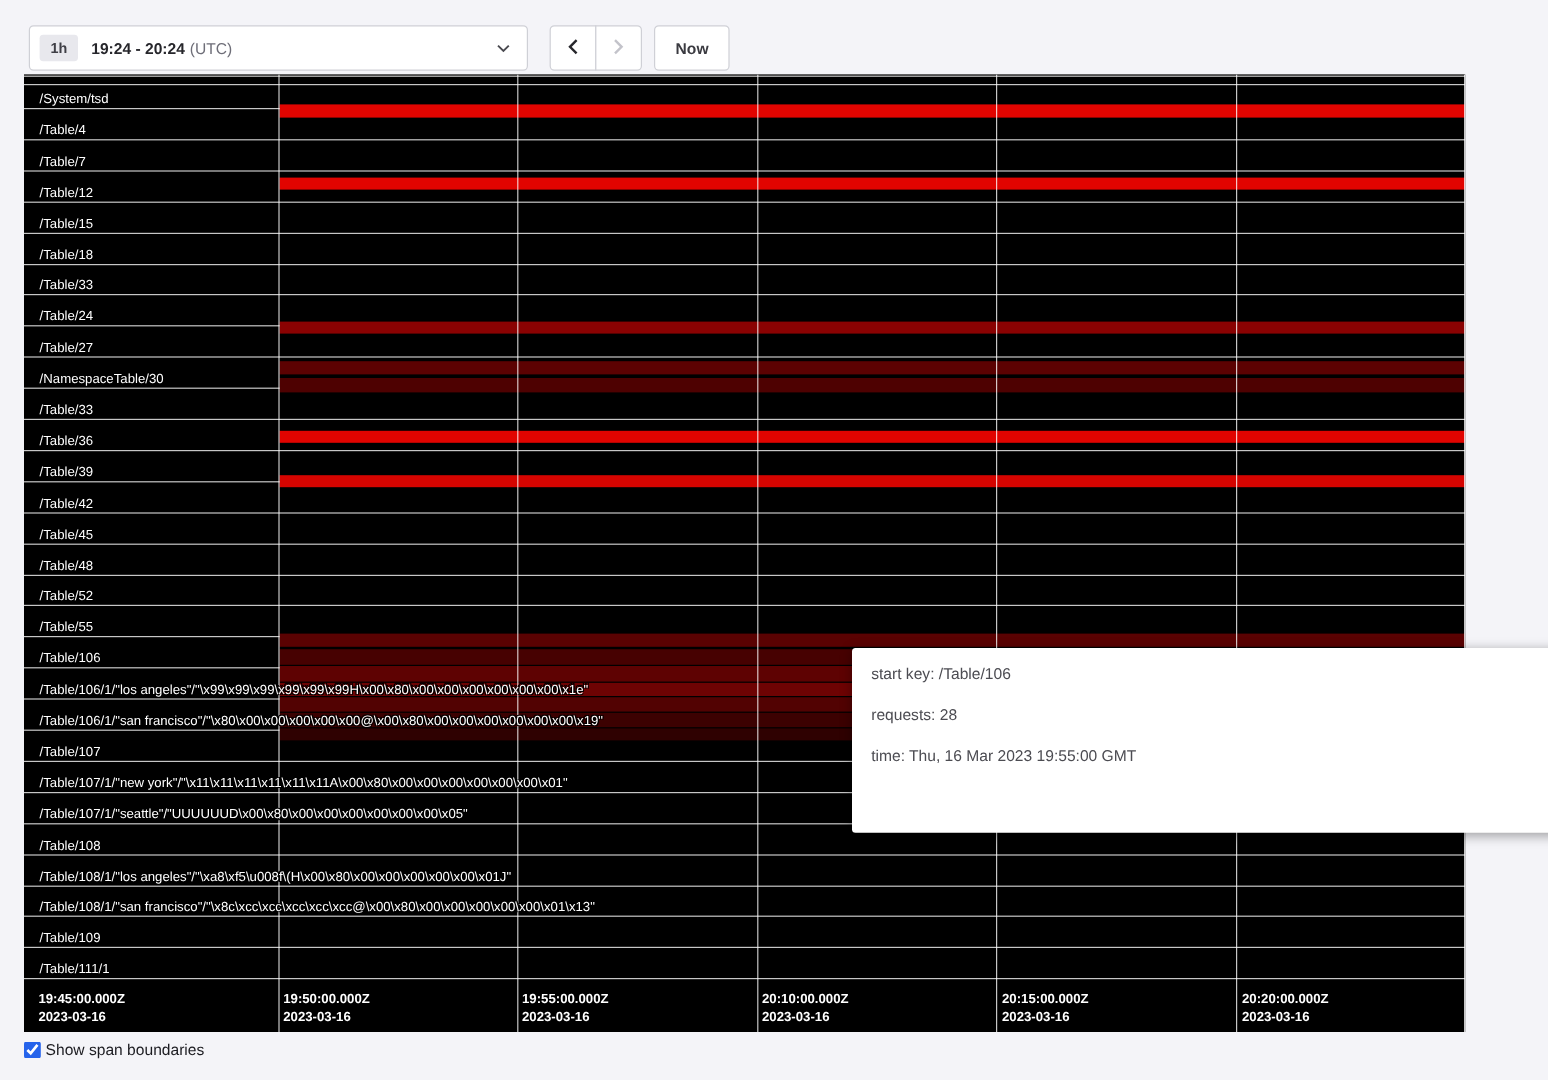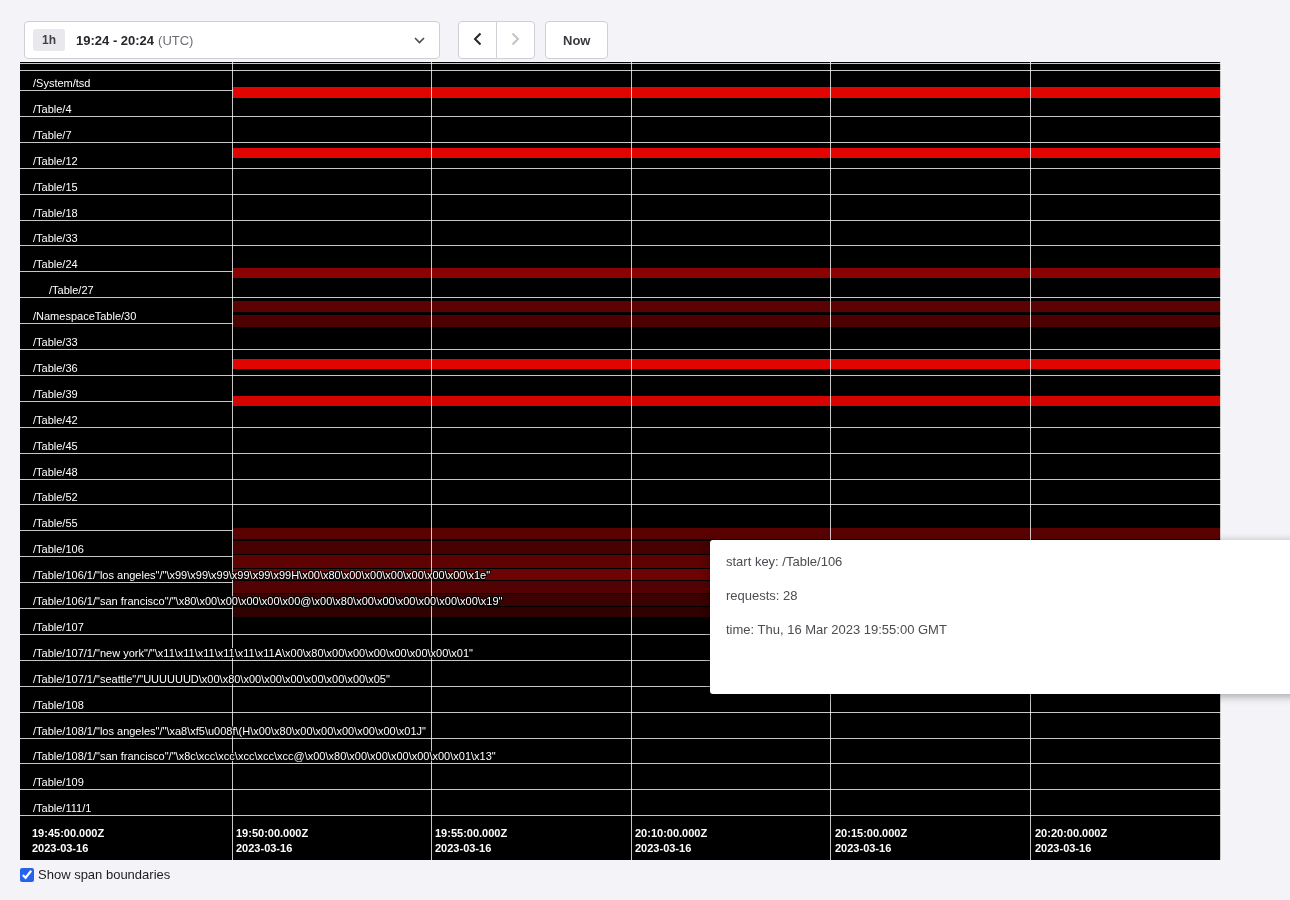--- a/index.html
+++ b/index.html
@@ -127,21 +127,21 @@
     <div class="rowlabel" style="top: 92.7px;">/Table/12</div>
     <div class="hline" style="top: 131.6px;"></div>
     <div class="rowlabel" style="top: 118.6px; text-align: right;">/Table/15</div>
     <div class="hline" style="top: 157.5px;"></div>
     <div class="rowlabel" style="top: 144.5px;">/Table/18</div>
     <div class="hline" style="top: 183.4px;"></div>
     <div class="rowlabel" style="top: 170.4px;">/Table/33</div>
     <div class="hline" style="top: 209.3px;"></div>
     <div class="rowlabel" style="top: 196.3px;">/Table/24</div>
     <div class="hline" style="top: 235.2px;"></div>
-    <div class="rowlabel" style="top: 222.2px; margin-left: 16px;">/Table/27</div>
+    <div class="rowlabel" style="top: 222.2px;">/Table/27</div>
     <div class="hline" style="top: 261.1px;"></div>
     <div class="rowlabel" style="top: 248.1px;">/NamespaceTable/30</div>
     <div class="hline" style="top: 287px;"></div>
     <div class="rowlabel" style="top: 274px;">/Table/33</div>
     <div class="hline" style="top: 312.9px;"></div>
     <div class="rowlabel" style="top: 299.9px;">/Table/36</div>
     <div class="hline" style="top: 338.8px;"></div>
     <div class="rowlabel" style="top: 325.8px;">/Table/39</div>
     <div class="hline" style="top: 364.7px;"></div>
     <div class="rowlabel" style="top: 351.7px;">/Table/42</div>

